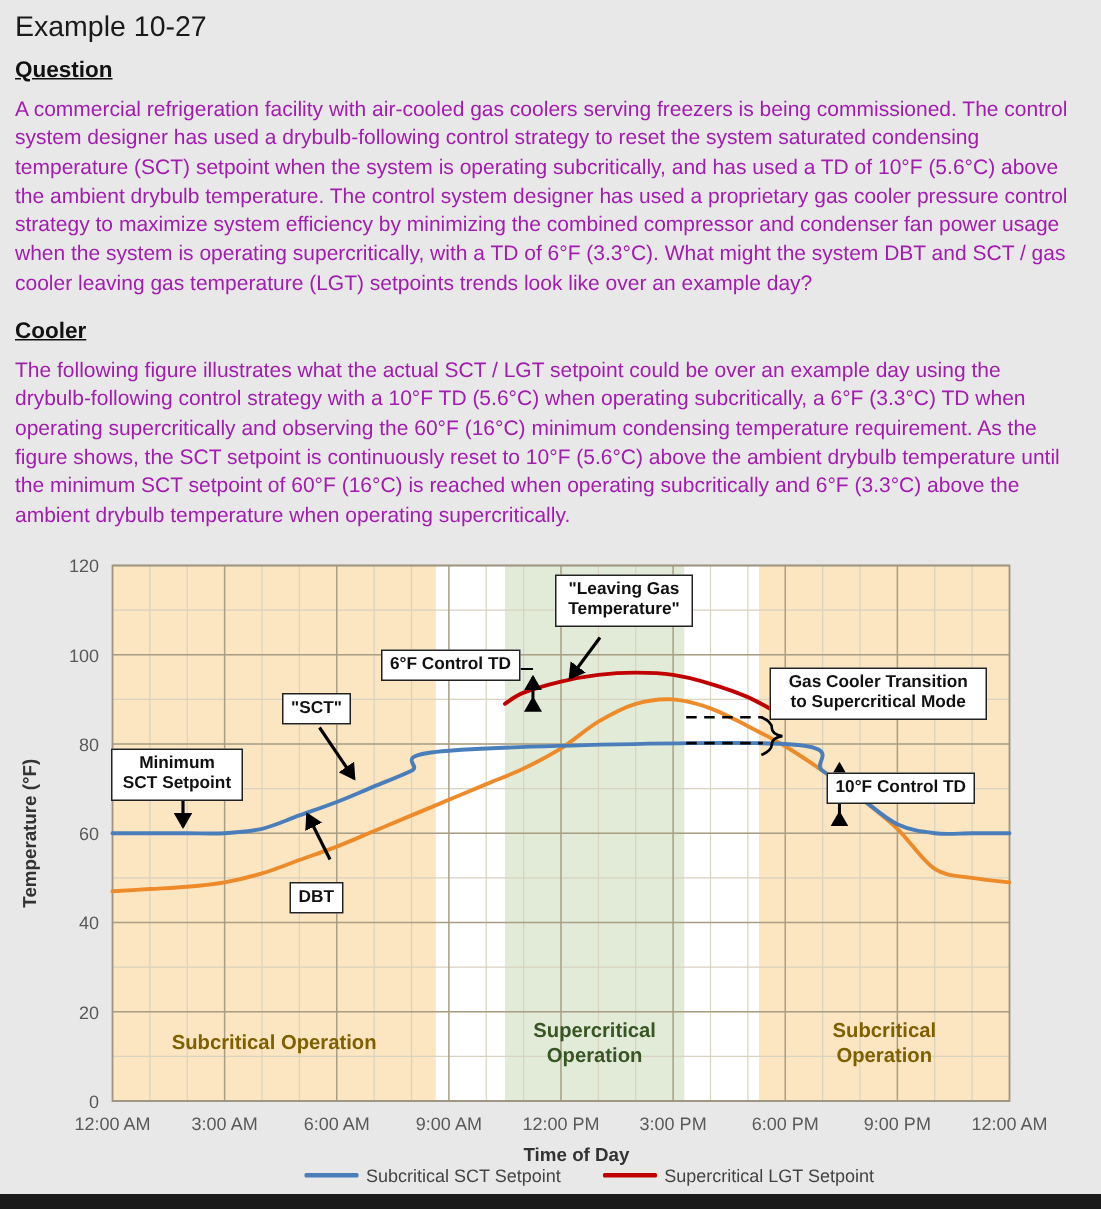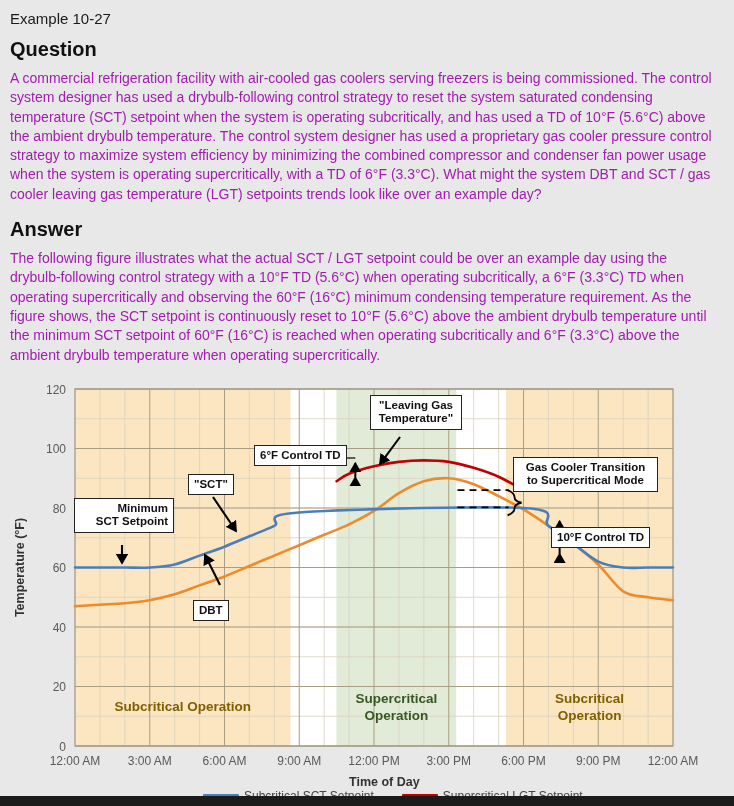--- a/index.html
+++ b/index.html
@@ -11,30 +11,31 @@
     overflow:hidden;
     position:relative;
   }
   .page{
     position:relative;
     width:734px; height:806px;
     box-sizing:border-box;
     padding:8px 14px 0 8px;
   }
   .example-label{
-    font-size:15px;
+    font-size:19px;
     line-height:18px;
     margin:2px 0 10px 2px;
     color:#1a1a1a;
   }
   .section-head{
-    font-size:20px;
+    font-size:15px;
     font-weight:bold;
     margin:0 0 8px 2px;
     color:#111;
+    text-decoration:underline;
   }
   .body-text{
     font-size:14px;
     line-height:19.3px;
     margin:0 0 14px 2px;
     color:#a21caf;
     text-align:left;
   }
   
   .chart-wrap{
@@ -86,21 +87,21 @@
 </head>
 <body>
 
 <div class="page">
 
   <div class="example-label">Example 10-27</div>
 
   <div class="section-head">Question</div>
   <div class="body-text">A commercial refrigeration facility with air-cooled gas coolers serving freezers is being commissioned. The control system designer has used a drybulb-following control strategy to reset the system saturated condensing temperature (SCT) setpoint when the system is operating subcritically, and has used a TD of 10°F (5.6°C) above the ambient drybulb temperature. The control system designer has used a proprietary gas cooler pressure control strategy to maximize system efficiency by minimizing the combined compressor and condenser fan power usage when the system is operating supercritically, with a TD of 6°F (3.3°C). What might the system DBT and SCT / gas cooler leaving gas temperature (LGT) setpoints trends look like over an example day?</div>
 
-  <div class="section-head">Answer</div>
+  <div class="section-head">Cooler</div>
   <div class="body-text">The following figure illustrates what the actual SCT / LGT setpoint could be over an example day using the drybulb-following control strategy with a 10°F TD (5.6°C) when operating subcritically, a 6°F (3.3°C) TD when operating supercritically and observing the 60°F (16°C) minimum condensing temperature requirement. As the figure shows, the SCT setpoint is continuously reset to 10°F (5.6°C) above the ambient drybulb temperature until the minimum SCT setpoint of 60°F (16°C) is reached when operating subcritically and 6°F (3.3°C) above the ambient drybulb temperature when operating supercritically.</div>
 
   <div class="chart-wrap">
     <svg class="chart-svg" id="chart" width="720" height="420" viewBox="0 0 720 420">
         <g>
           <rect x="67" y="10" width="215.5291666666667" height="357" fill="#fce5c1"></rect>
           <rect x="282.5291666666667" y="10" width="46.0958333333333" height="357" fill="#ffffff"></rect>
           <rect x="328.625" y="10" width="119.60000000000002" height="357" fill="#e2ebd8"></rect>
           <rect x="448.225" y="10" width="49.833333333333314" height="357" fill="#ffffff"></rect>
           <rect x="498.05833333333334" y="10" width="166.94166666666666" height="357" fill="#fce5c1"></rect>
@@ -197,21 +198,21 @@
         <defs>
           <marker id="arrhead" markerWidth="6" markerHeight="6" refX="4.4" refY="3" orient="auto" markerUnits="strokeWidth">
             <path d="M0,0 L5.2,3 L0,6 z" fill="#000"></path>
           </marker>
           <marker id="arrhead2" markerWidth="6" markerHeight="6" refX="4.4" refY="3" orient="auto" markerUnits="strokeWidth">
             <path d="M0,0 L5.2,3 L0,6 z" fill="#000"></path>
           </marker>
         </defs>
       </svg>
 
-    <div class="callout two-line" style="left:66px; top:119px; width:100px;text-align:right;">
+    <div class="callout two-line" style="left:66px; top:132px; width:88px;">
       <div>Minimum</div>
       <div>SCT Setpoint</div>
     </div>
 
     <div class="callout" style="left:180px; top:95px;">
       <span>"SCT"</span>
     </div>
 
     <div class="callout" style="left:185px; top:221px;">
       <span>DBT</span>

